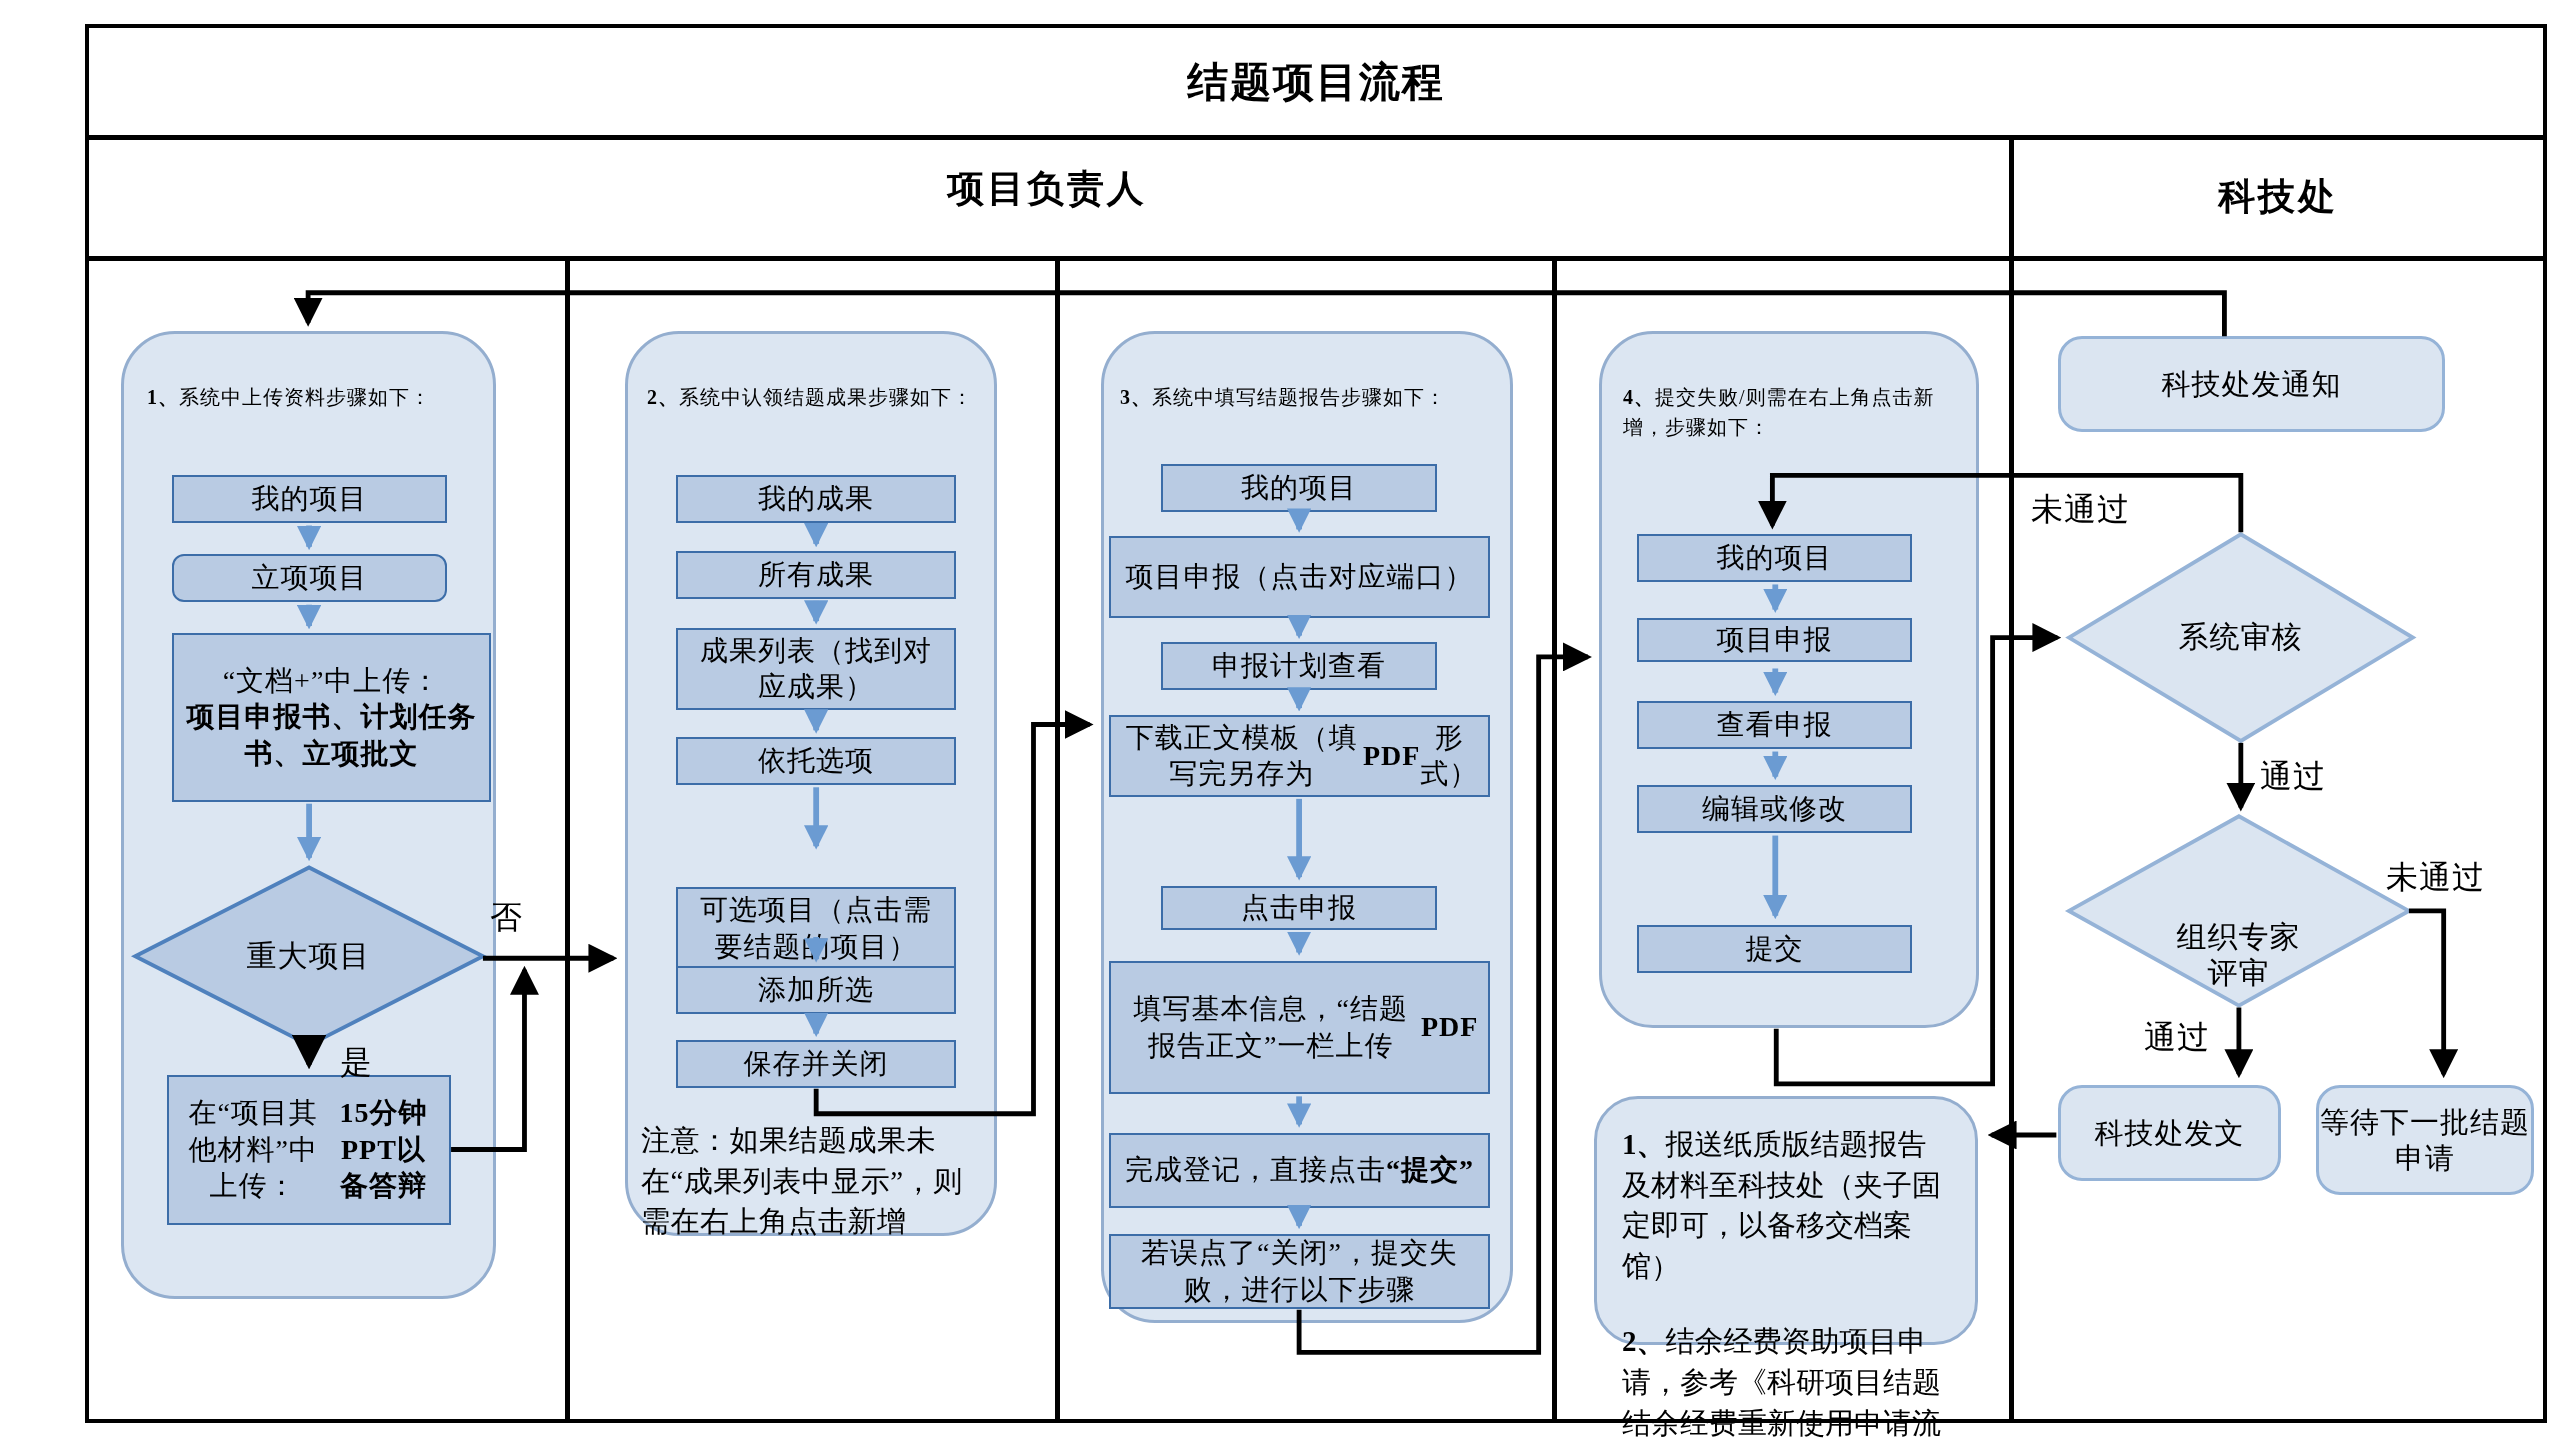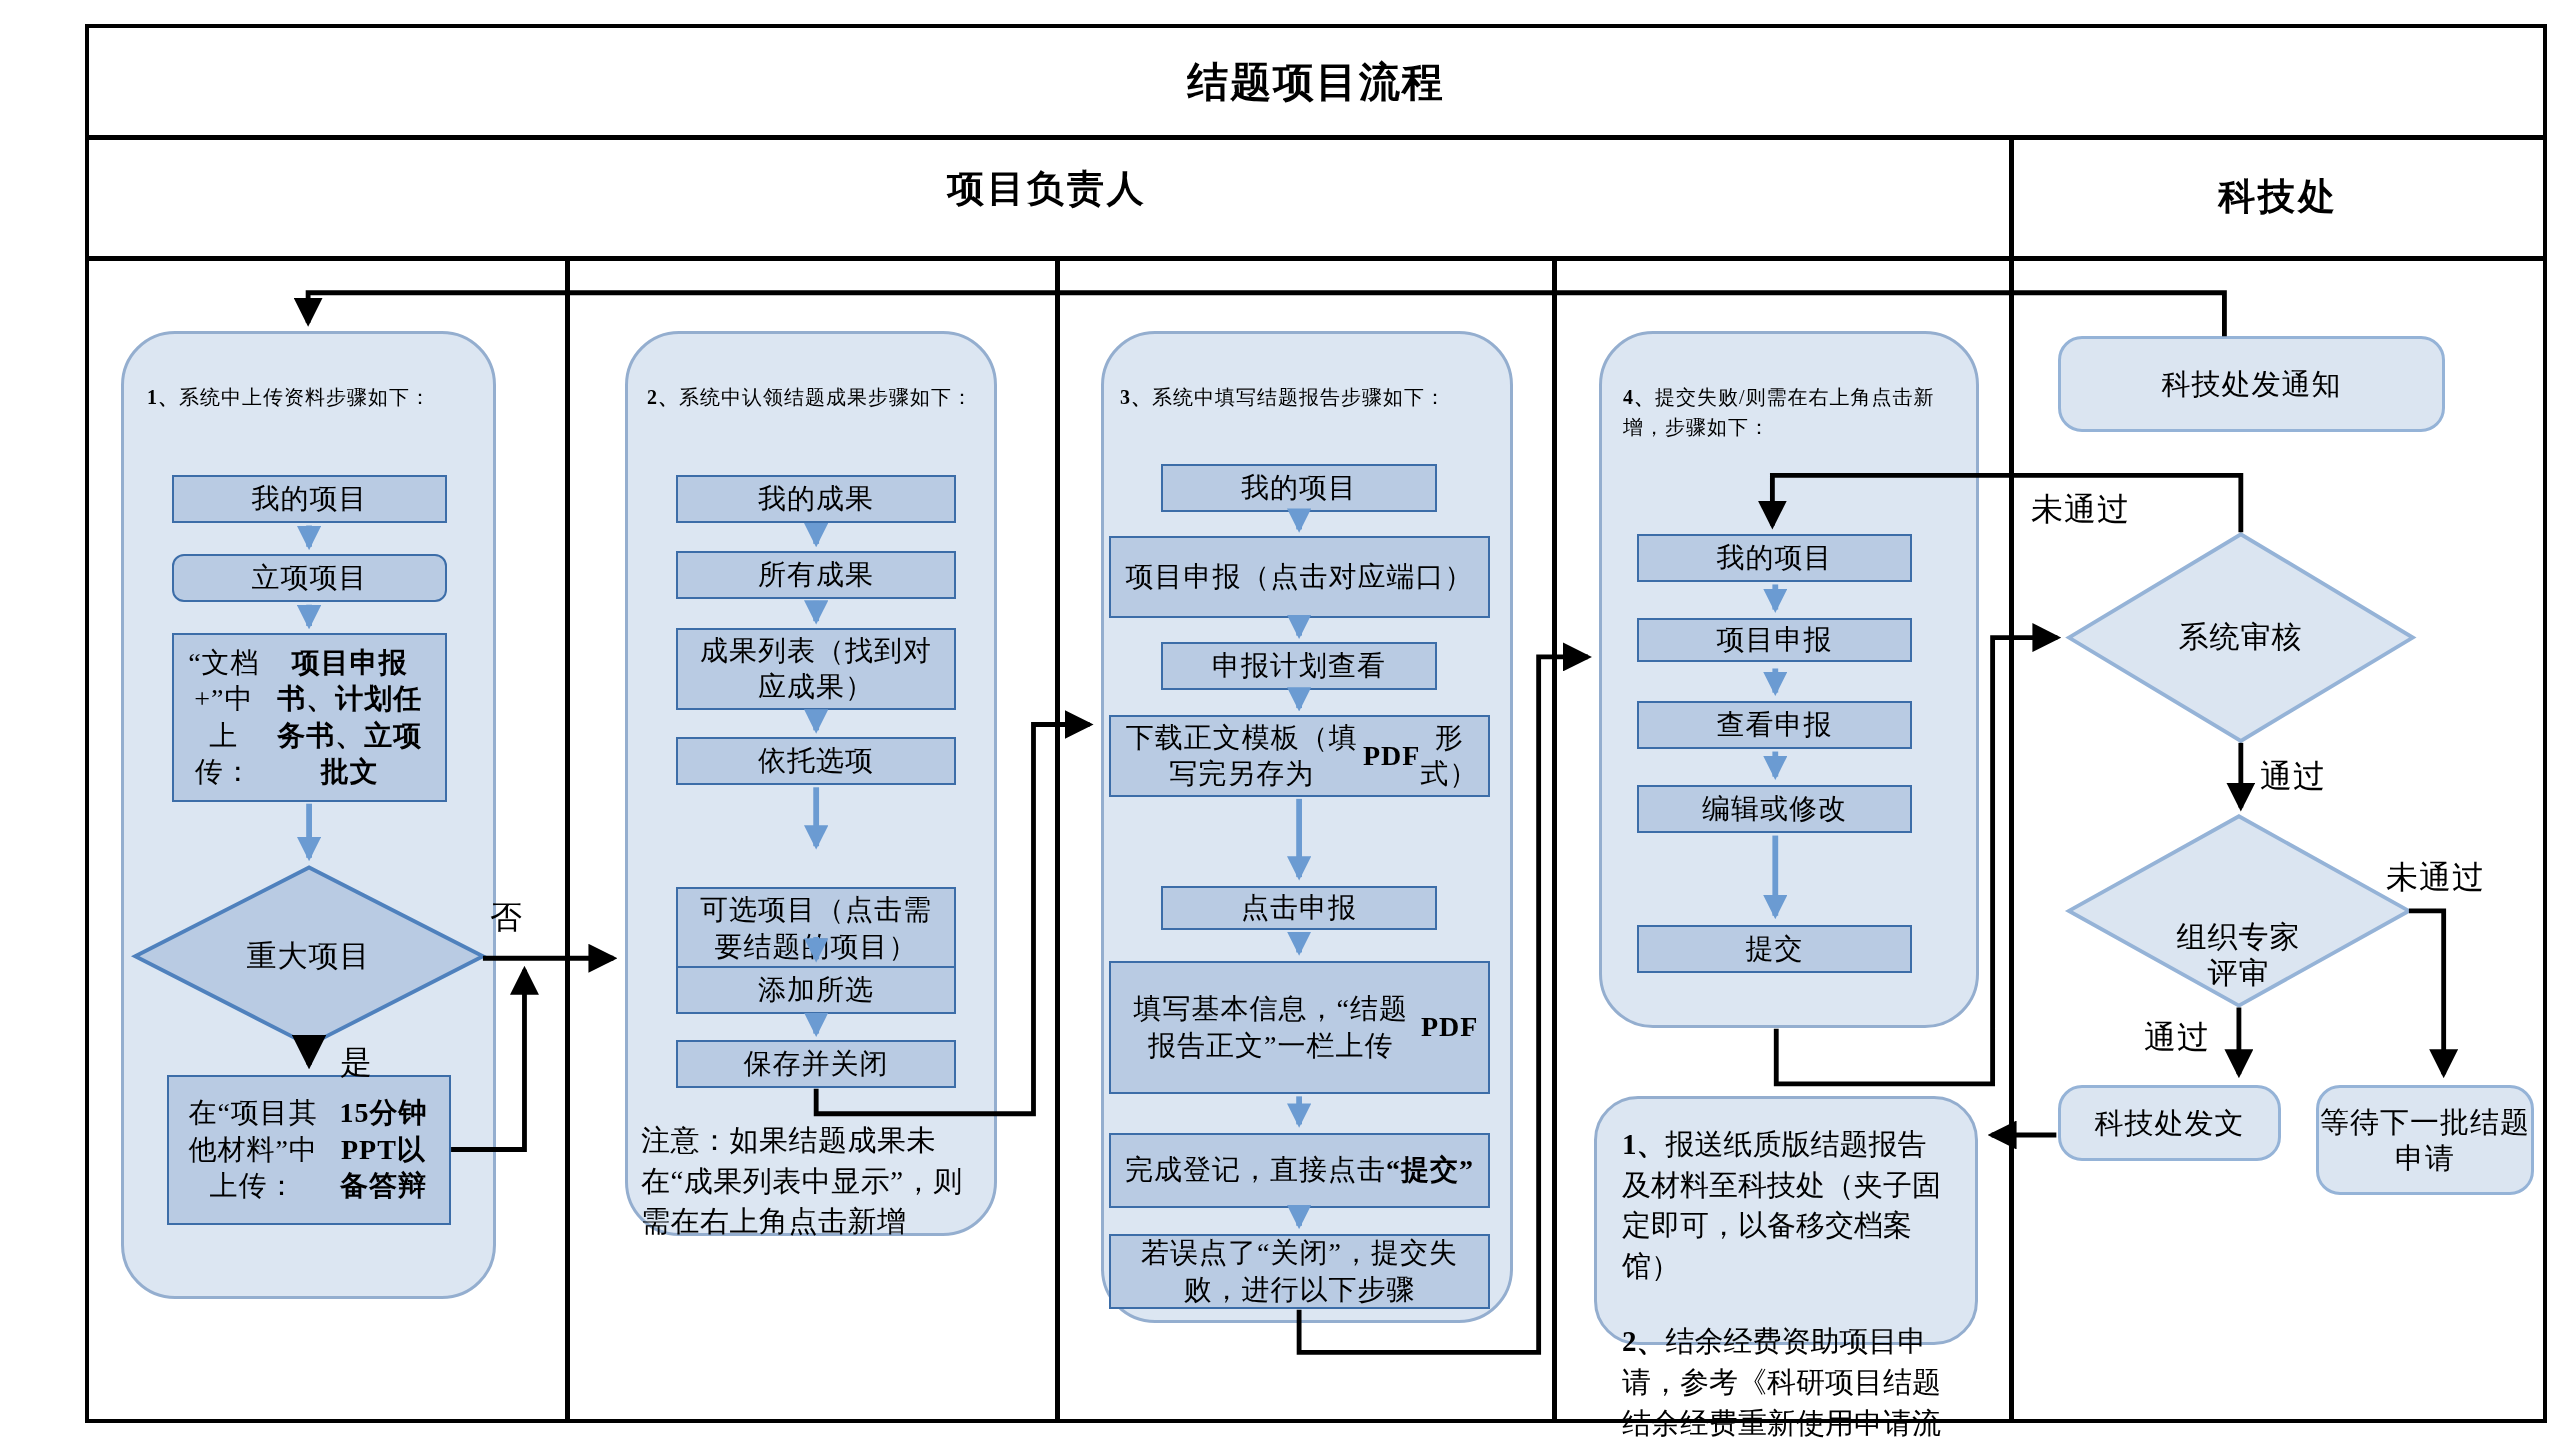--- a/index.html
+++ b/index.html
@@ -64,21 +64,21 @@
   <div class="abs container" style="left:1101px;top:331px;width:412px;height:992px;"></div>
   <div class="abs container" style="left:1599px;top:331px;width:380px;height:697px;"></div>
 
   <div class="abs colheading" style="left:147px;top:350px;width:333px;"><span class="b">1、</span><span>系统中上传资料步骤如下：</span></div>
   <div class="abs colheading" style="left:647px;top:350px;width:338px;"><span class="b">2、</span><span>系统中认领结题成果步骤如下：</span></div>
   <div class="abs colheading" style="left:1120px;top:350px;width:382px;"><span class="b">3、</span><span>系统中填写结题报告步骤如下：</span></div>
   <div class="abs colheading" style="left:1623px;top:350px;width:350px;"><span class="b">4、</span><span>提交失败/则需在右上角点击新增，步骤如下：</span></div>
 
   <div class="abs step" style="left:172px;top:475px;width:275px;height:48px;">我的项目</div>
   <div class="abs step" style="left:172px;top:554px;width:275px;height:48px;border-radius:12px;">立项项目</div>
-  <div class="abs step" style="left:172px;top:633px;width:275px;height:169px;">
+  <div class="abs step" style="left:172px;top:633px;width:319px;height:169px;flex-direction:column;">
       <span>“文档+”中上传：</span>
       <span class="b">项目申报书、计划任务书、立项批文</span>
     </div>
   <div class="abs step" style="left:167px;top:1075px;width:284px;height:150px;">
       <span>在“项目其他材料”中上传：</span>
       <span class="b">15分钟PPT以备答辩</span>
     </div>
 
   <div class="abs step" style="left:676px;top:475px;width:280px;height:48px;">我的成果</div>
   <div class="abs step" style="left:676px;top:551px;width:280px;height:48px;">所有成果</div>
@@ -113,21 +113,21 @@
   <div class="abs step" style="left:1637px;top:701px;width:275px;height:48px;">查看申报</div>
   <div class="abs step" style="left:1637px;top:785px;width:275px;height:48px;">编辑或修改</div>
   <div class="abs step" style="left:1637px;top:925px;width:275px;height:48px;">提交</div>
 
   <div class="abs notes" style="left:1594px;top:1096px;width:384px;height:249px;">
     <div class="para"><span class="b">1、</span><span>报送纸质版结题报告及材料至科技处（夹子固定即可，以备移交档案馆）</span></div>
     <div class="para"><span class="b">2、</span><span>结余经费资助项目申请，参考《科研项目结题结余经费重新使用申请流程》</span></div>
   </div>
 
   <div class="abs office-box" style="left:2058px;top:336px;width:387px;height:96px;">科技处发通知</div>
-  <div class="abs office-box" style="left:2058px;top:1085px;width:223px;height:76px;">科技处发文</div>
+  <div class="abs office-box" style="left:2058px;top:1085px;width:223px;height:96px;">科技处发文</div>
   <div class="abs office-box" style="left:2316px;top:1085px;width:218px;height:110px;">等待下一批结题申请</div>
 
   <svg width="2576" height="1449" viewBox="0 0 2667 1500">
     <defs>
       <marker id="ab" viewBox="0 0 10 10" refX="8.6" refY="5" markerWidth="6" markerHeight="6" orient="auto" markerUnits="strokeWidth">
         <path d="M0,0 L10,5 L0,10 Z" fill="#000"></path>
       </marker>
       <marker id="av" viewBox="0 0 10 10" refX="8.6" refY="5" markerWidth="4.2" markerHeight="4.2" orient="auto" markerUnits="strokeWidth">
         <path d="M0,0 L10,5 L0,10 Z" fill="#6b9bd2"></path>
       </marker>

